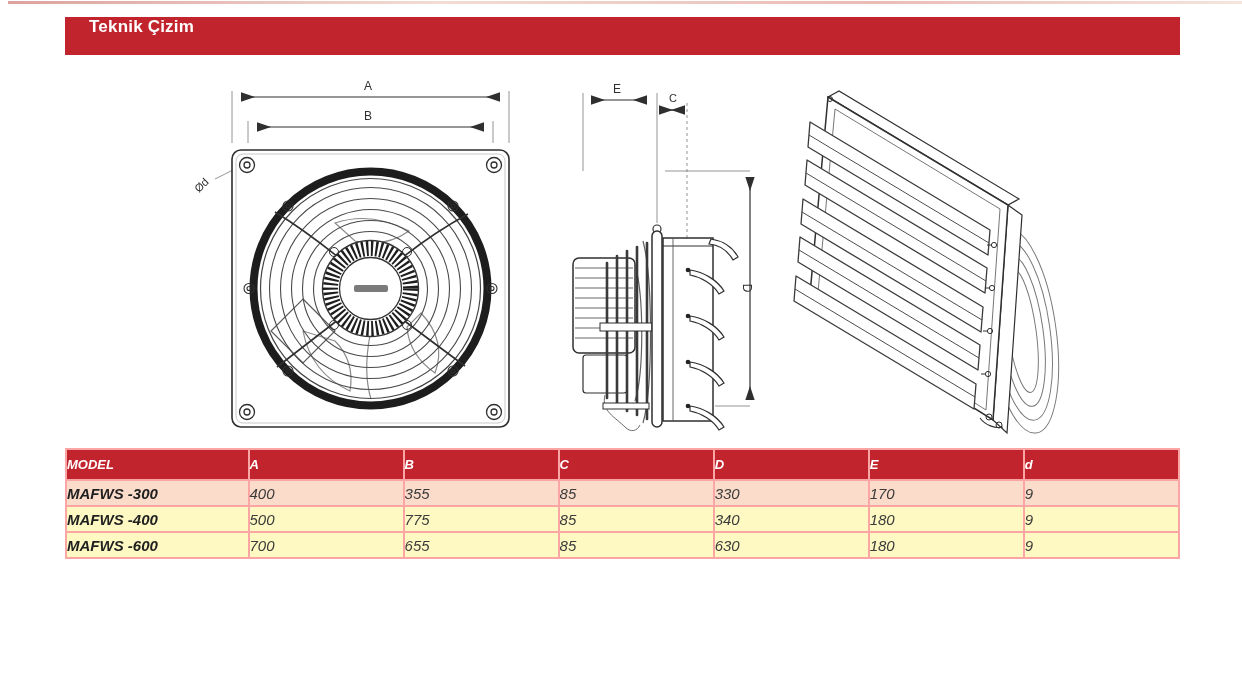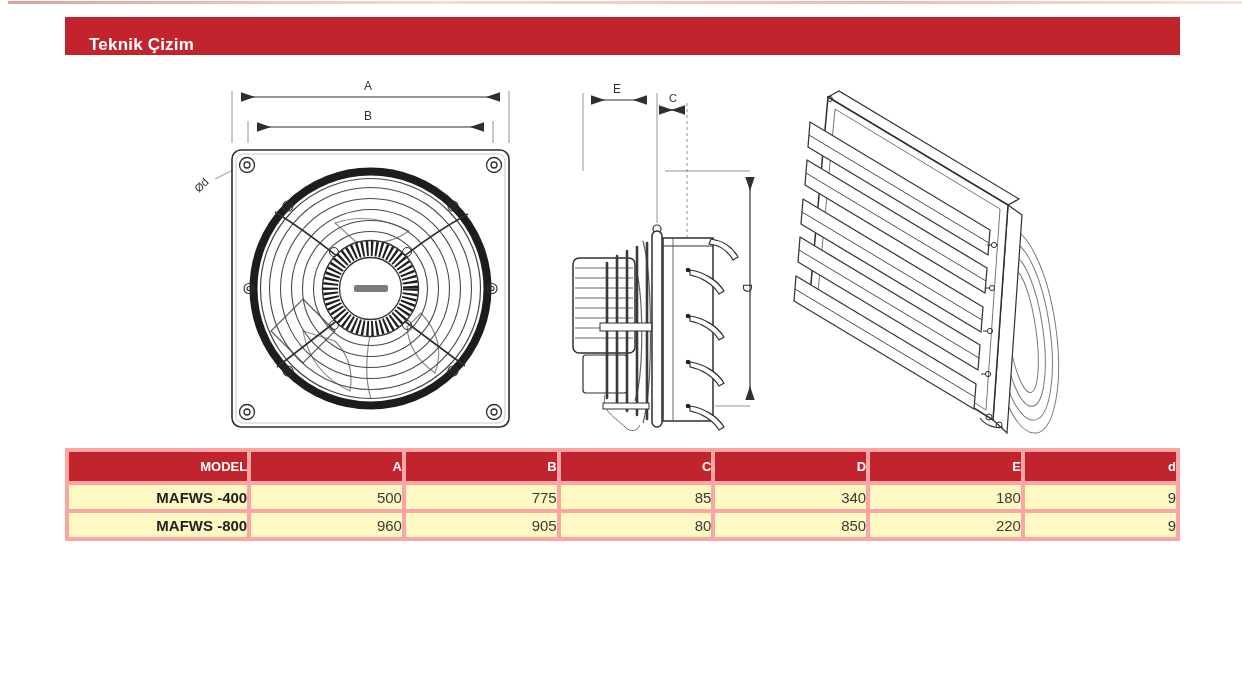--- a/index.html
+++ b/index.html
@@ -6,37 +6,37 @@
   body{
     width:1242px;height:677px;position:relative;overflow:hidden;
     background:#ffffff;font-family:"Liberation Sans",sans-serif;
   }
   .top-strip{
     position:absolute;left:8px;top:1px;width:1234px;height:3px;
     background:linear-gradient(to right,#dca39d,#f2dcd4 35%,#e9bcb4 70%,#f5e4de);
   }
   .title-bar{
     position:absolute;left:65px;top:17px;width:1115px;height:38px;
-    background:#C2242E;display:flex;align-items:flex-end;
+    background:#C2242E;display:flex;align-items:flex-start;
   }
   .title-bar span{
     color:#ffffff;font-weight:bold;font-size:17px;padding-left:24px;letter-spacing:.2px;
   }
   .drawings{position:absolute;left:0;top:60px;width:1242px;height:385px;}
   .drawings svg{position:absolute;}
   #front-view{left:185px;top:13px;}
   #side-view{left:545px;top:13px;}
   #iso-view{left:775px;top:13px;}
 
   .spec-table{
     position:absolute;left:65px;top:448px;width:1115px;
     border-collapse:collapse;table-layout:fixed;
   }
   .spec-table th,.spec-table td{
-    border:4px solid #fca5a5;text-align:right;padding:0;
+    border:2px solid #fca5a5;text-align:left;padding:0;font-style:italic;
   }
   .spec-table th{
     background:#C2242E;color:#ffffff;font-size:13px;font-weight:bold;height:29px;
   }
   .spec-table td{height:24px;font-size:15px;color:#3b3b3b;}
   .spec-table td.model{font-weight:bold;color:#1f1f1f;}
   .spec-table tr.r-odd td{background:#FBDCCB;}
   .spec-table tr.r-even td{background:#fef9c3;}
 
   svg text{font-family:"Liberation Sans",sans-serif;fill:#2f2f2f;}
@@ -286,32 +286,41 @@
       <th>MODEL</th>
       <th>A</th>
       <th>B</th>
       <th>C</th>
       <th>D</th>
       <th>E</th>
       <th>d</th>
     </tr>
   </thead>
   <tbody>
+    <tr class="r-odd">
+      <td class="model">MAFWS -300</td>
+      <td>400</td>
+      <td>355</td>
+      <td>85</td>
+      <td>330</td>
+      <td>170</td>
+      <td>9</td>
+    </tr>
     <tr class="r-even">
       <td class="model">MAFWS -400</td>
       <td>500</td>
       <td>775</td>
       <td>85</td>
       <td>340</td>
       <td>180</td>
       <td>9</td>
     </tr>
     <tr class="r-even">
-      <td class="model">MAFWS -800</td>
-      <td>960</td>
-      <td>905</td>
-      <td>80</td>
-      <td>850</td>
-      <td>220</td>
+      <td class="model">MAFWS -600</td>
+      <td>700</td>
+      <td>655</td>
+      <td>85</td>
+      <td>630</td>
+      <td>180</td>
       <td>9</td>
     </tr>
   </tbody>
 </table>
 
 </body></html>

